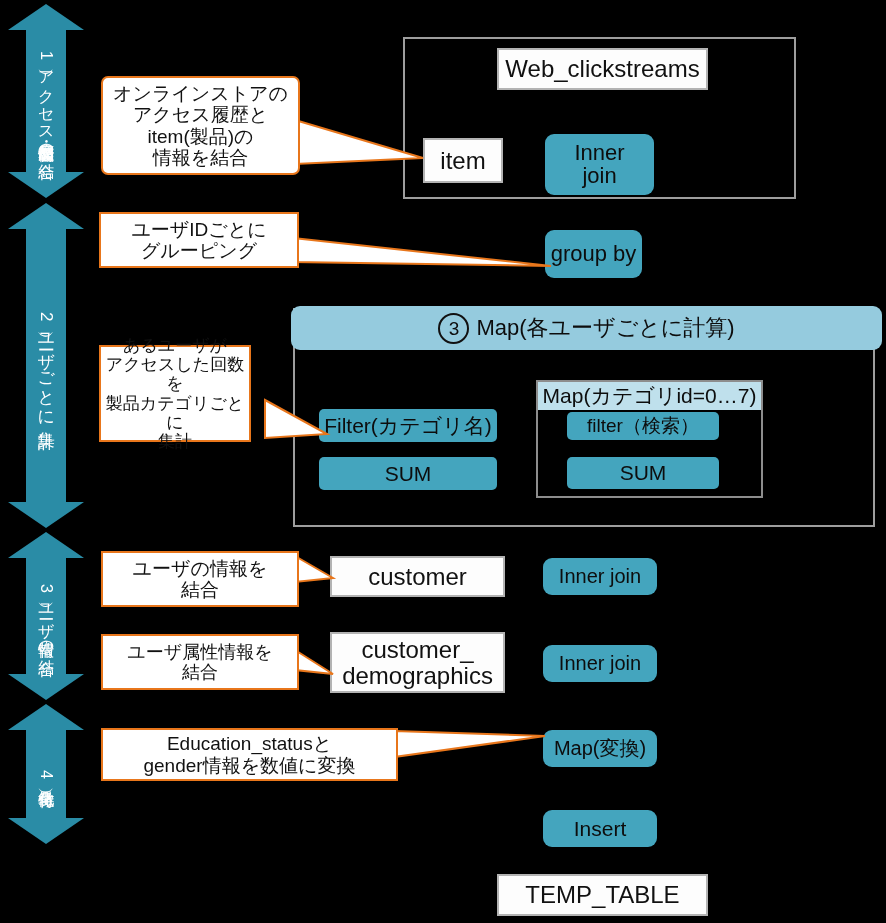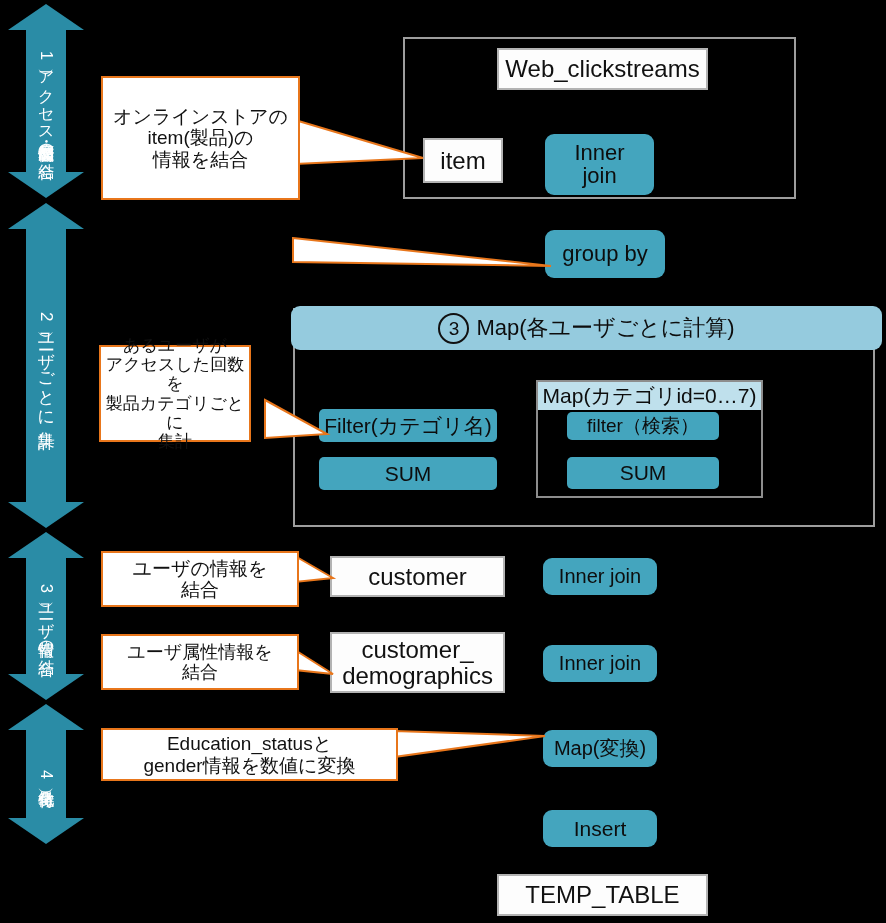--- a/index.html
+++ b/index.html
@@ -86,35 +86,42 @@
   </div>
 
   <div class="tealbox" style="left:545px;top:134px;width:109px;height:61px;font-size:22px;flex-direction:column;">
     <span>Inner</span>
     <span>join</span>
   </div>
 
   <svg class="ctail" style="left:295px;top:120px;width:135px;height:60px;" viewBox="0 0 135 60">
     <polygon points="0,0 128,38 0,44" fill="#ffffff" stroke="#E8761B" stroke-width="2"></polygon>
   </svg>
-  <div class="callout" style="left:101px;top:76px;width:199px;height:124px;font-size:19px;">
+  <div class="callout" style="left:101px;top:76px;width:199px;height:99px;font-size:19px;border-radius:7px;">
     <div>
       <div>オンラインストアの</div>
+      <div>アクセス履歴と</div>
       <div>item(製品)の</div>
       <div>情報を結合</div>
     </div>
   </div>
 
-  <div class="tealbox" style="left:545px;top:230px;width:120px;height:48px;font-size:22px;">
+  <div class="tealbox" style="left:545px;top:230px;width:97px;height:48px;font-size:22px;">
     <span>group by</span>
   </div>
 
   <svg class="ctail" style="left:293px;top:238px;width:262px;height:36px;" viewBox="0 0 262 36">
     <polygon points="0,0 258,28 0,24" fill="#ffffff" stroke="#E8761B" stroke-width="2"></polygon>
   </svg>
+  <div class="callout" style="left:99px;top:212px;width:200px;height:56px;font-size:19px;">
+    <div>
+      <div>ユーザIDごとに</div>
+      <div>グルーピング</div>
+    </div>
+  </div>
 
   <div class="container" style="left:293px;top:308px;width:582px;height:219px;"></div>
 
   <div class="bandbox" style="left:291px;top:306px;width:591px;height:44px;">
     <div class="band" style="height:44px;">
       <span class="row">
         <span class="circnum">3</span>
         <span style="font-size:22px;">Map(各ユーザごとに計算)</span>
       </span>
     </div>

